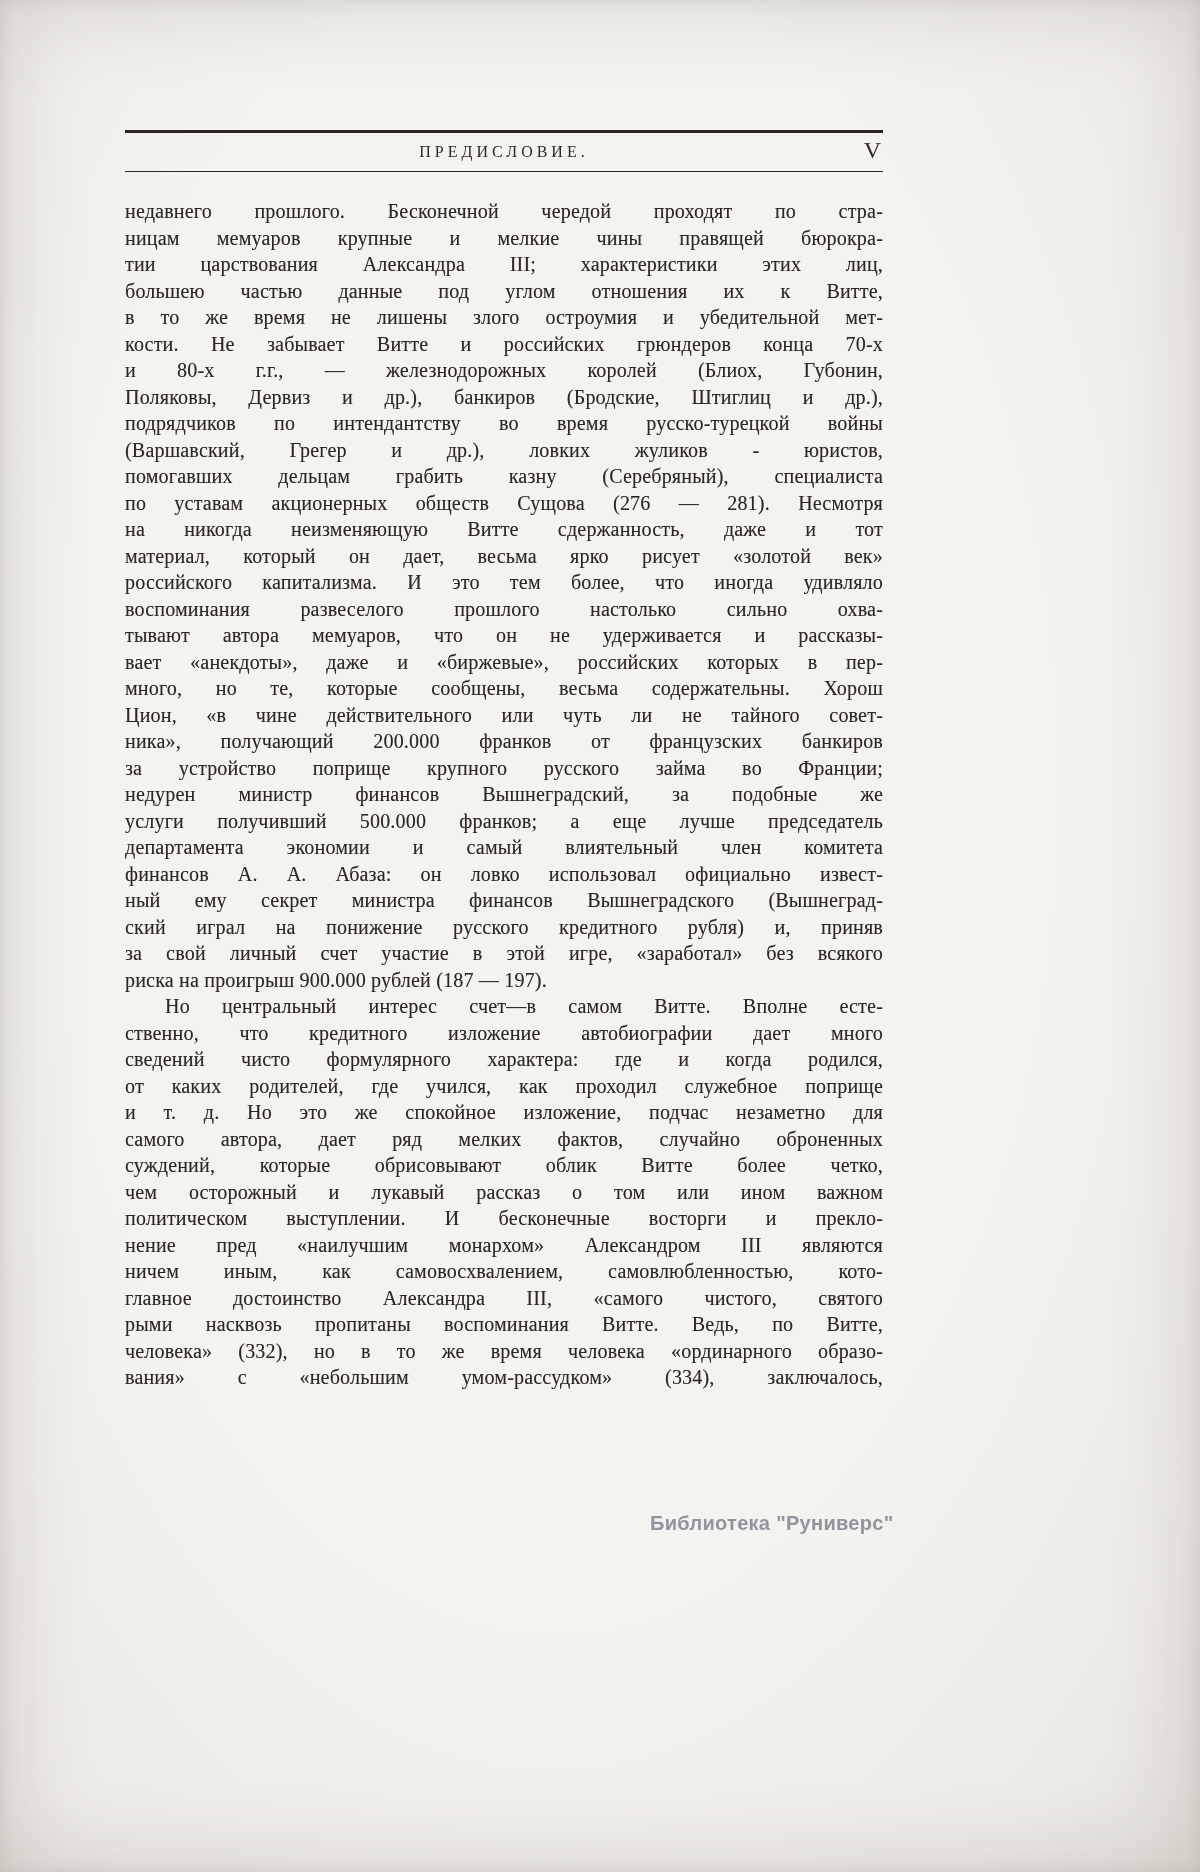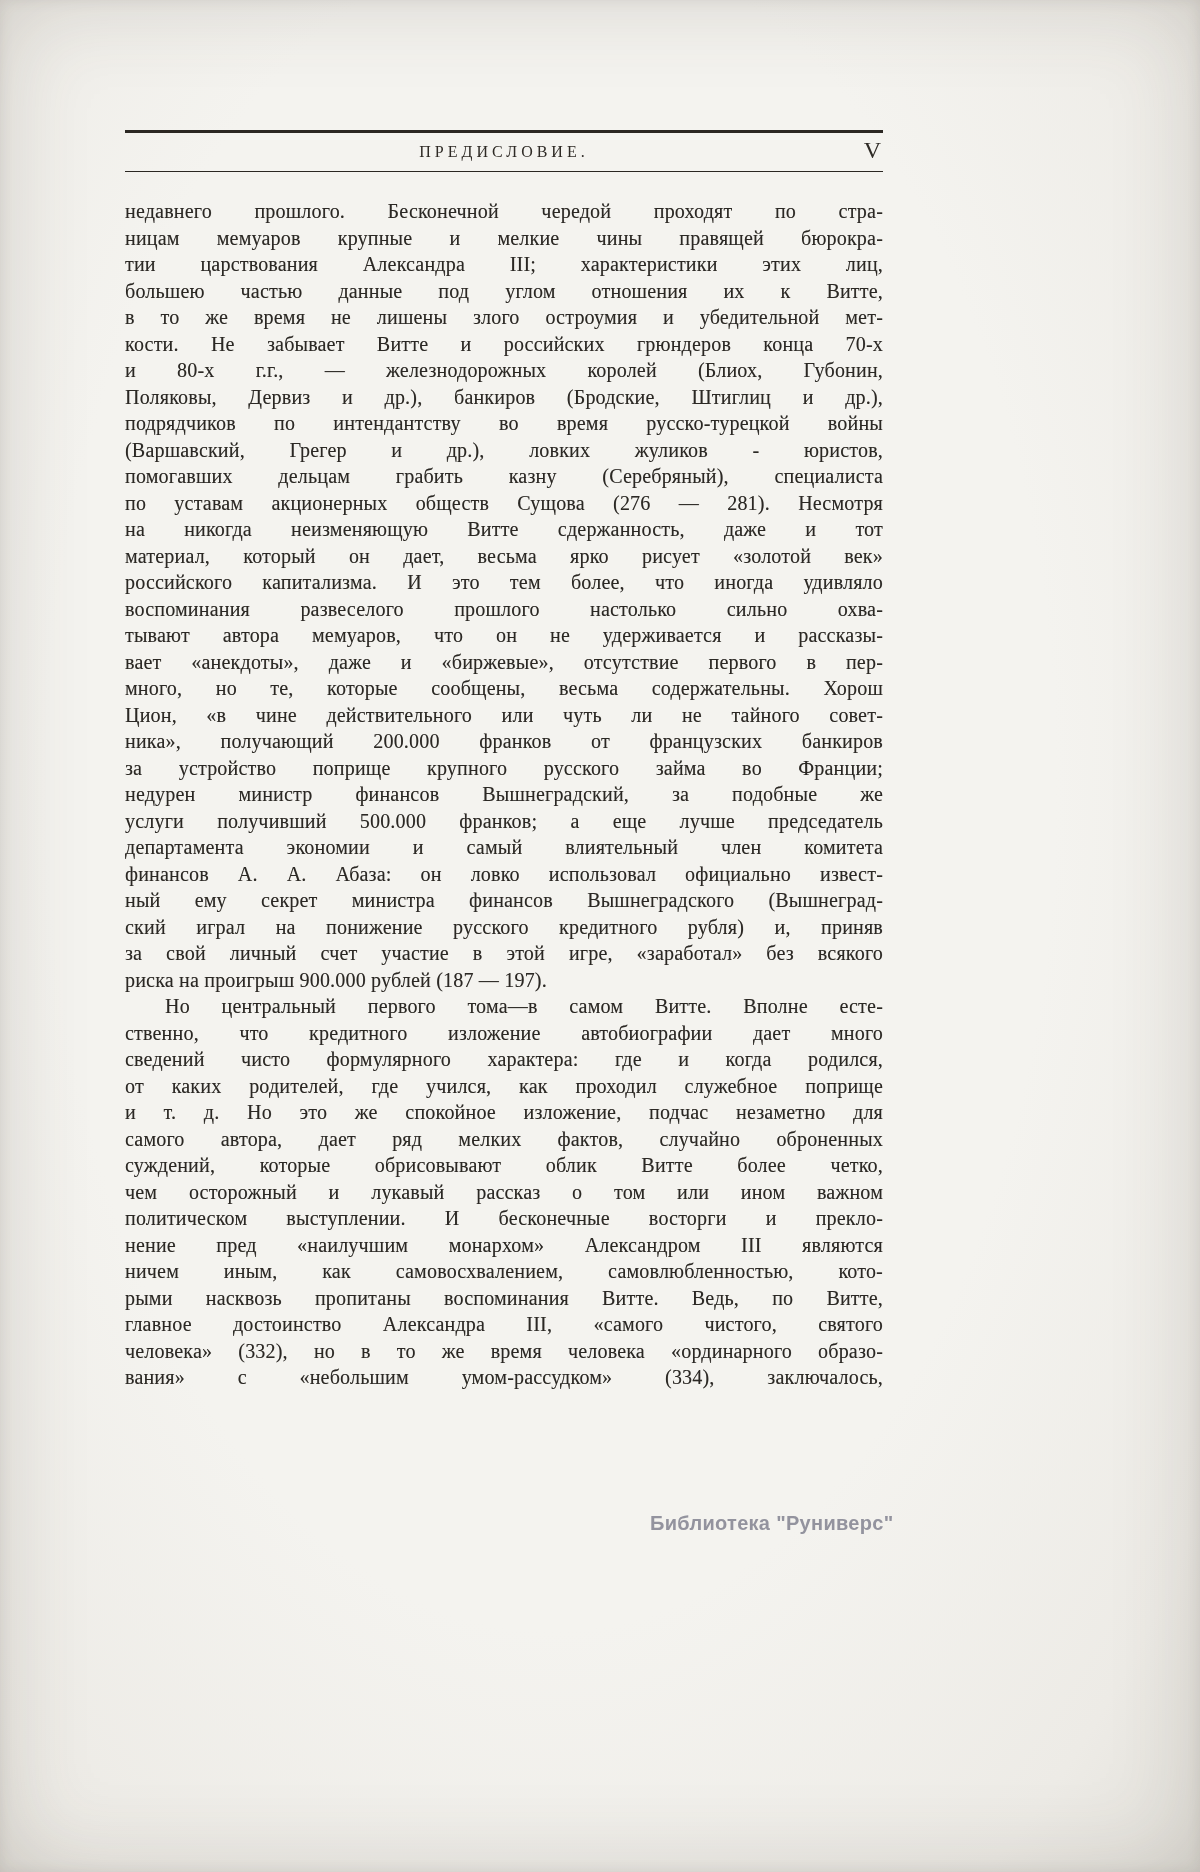--- a/index.html
+++ b/index.html
@@ -79,48 +79,48 @@
           <div class="jline">Поляковы, Дервиз и др.), банкиров (Бродские, Штиглиц и др.),</div>
           <div class="jline">подрядчиков по интендантству во время русско-турецкой войны</div>
           <div class="jline">(Варшавский, Грегер и др.), ловких жуликов - юристов,</div>
           <div class="jline">помогавших дельцам грабить казну (Серебряный), специалиста</div>
           <div class="jline">по уставам акционерных обществ Сущова (276 — 281). Несмотря</div>
           <div class="jline">на никогда неизменяющую Витте сдержанность, даже и тот</div>
           <div class="jline">материал, который он дает, весьма ярко рисует «золотой век»</div>
           <div class="jline">российского капитализма. И это тем более, что иногда удивляло</div>
           <div class="jline">воспоминания развеселого прошлого настолько сильно охва-</div>
           <div class="jline">тывают автора мемуаров, что он не удерживается и рассказы-</div>
-          <div class="jline">вает «анекдоты», даже и «биржевые», отсутствие первого в пер-</div>
+          <div class="jline">вает «анекдоты», даже и «биржевые», российских которых в пер-</div>
           <div class="jline">много, но те, которые сообщены, весьма содержательны. Хорош</div>
           <div class="jline">Цион, «в чине действительного или чуть ли не тайного совет-</div>
           <div class="jline">ника», получающий 200.000 франков от французских банкиров</div>
           <div class="jline">за устройство поприще крупного русского займа во Франции;</div>
           <div class="jline">недурен министр финансов Вышнеградский, за подобные же</div>
           <div class="jline">услуги получивший 500.000 франков; а еще лучше председатель</div>
           <div class="jline">департамента экономии и самый влиятельный член комитета</div>
           <div class="jline">финансов А. А. Абаза: он ловко использовал официально извест-</div>
           <div class="jline">ный ему секрет министра финансов Вышнеградского (Вышнеград-</div>
           <div class="jline">ский играл на понижение русского кредитного рубля) и, приняв</div>
           <div class="jline">за свой личный счет участие в этой игре, «заработал» без всякого</div>
           <div class="jline lastfree">риска на проигрыш 900.000 рублей (187 — 197).</div>
         </div>
         <div>
-          <div class="jline indent">Но центральный первого тома—в самом Витте. Вполне есте-</div>
+          <div class="jline indent">Но центральный интерес счет—в самом Витте. Вполне есте-</div>
           <div class="jline">ственно, что кредитного изложение автобиографии дает много</div>
           <div class="jline">сведений чисто формулярного характера: где и когда родился,</div>
           <div class="jline">от каких родителей, где учился, как проходил служебное поприще</div>
           <div class="jline">и т. д. Но это же спокойное изложение, подчас незаметно для</div>
           <div class="jline">самого автора, дает ряд мелких фактов, случайно оброненных</div>
           <div class="jline">суждений, которые обрисовывают облик Витте более четко,</div>
           <div class="jline">чем осторожный и лукавый рассказ о том или ином важном</div>
           <div class="jline">политическом выступлении. И бесконечные восторги и прекло-</div>
           <div class="jline">нение пред «наилучшим монархом» Александром III являются</div>
           <div class="jline">ничем иным, как самовосхвалением, самовлюбленностью, кото-</div>
+          <div class="jline">главное достоинство Александра III, «самого чистого, святого</div>
           <div class="jline">рыми насквозь пропитаны воспоминания Витте. Ведь, по Витте,</div>
-          <div class="jline">главное достоинство Александра III, «самого чистого, святого</div>
           <div class="jline">человека» (332), но в то же время человека «ординарного образо-</div>
           <div class="jline">вания» с «небольшим умом-рассудком» (334), заключалось,</div>
         </div>
       </div>
 
   </div>
 
   <div class="watermark">Библиотека "Руниверс"</div>
 
 </div>

